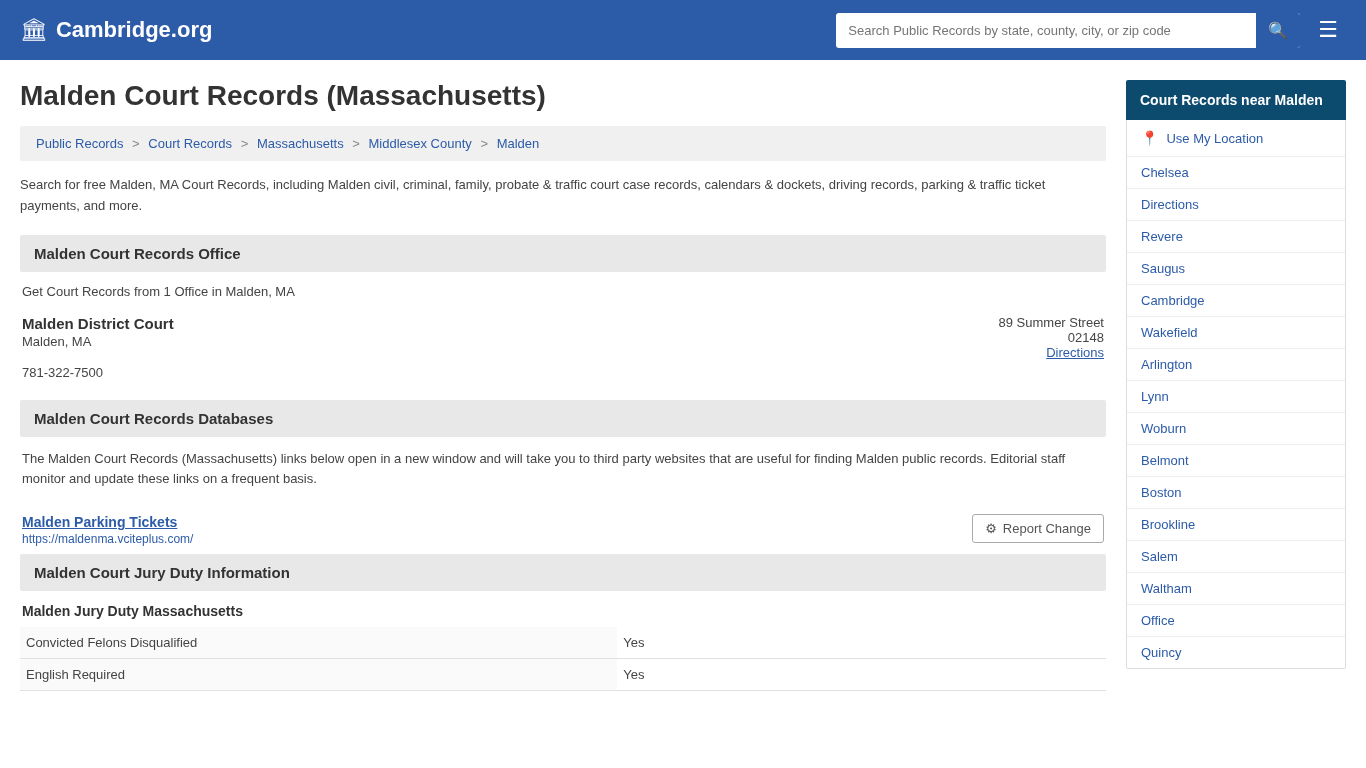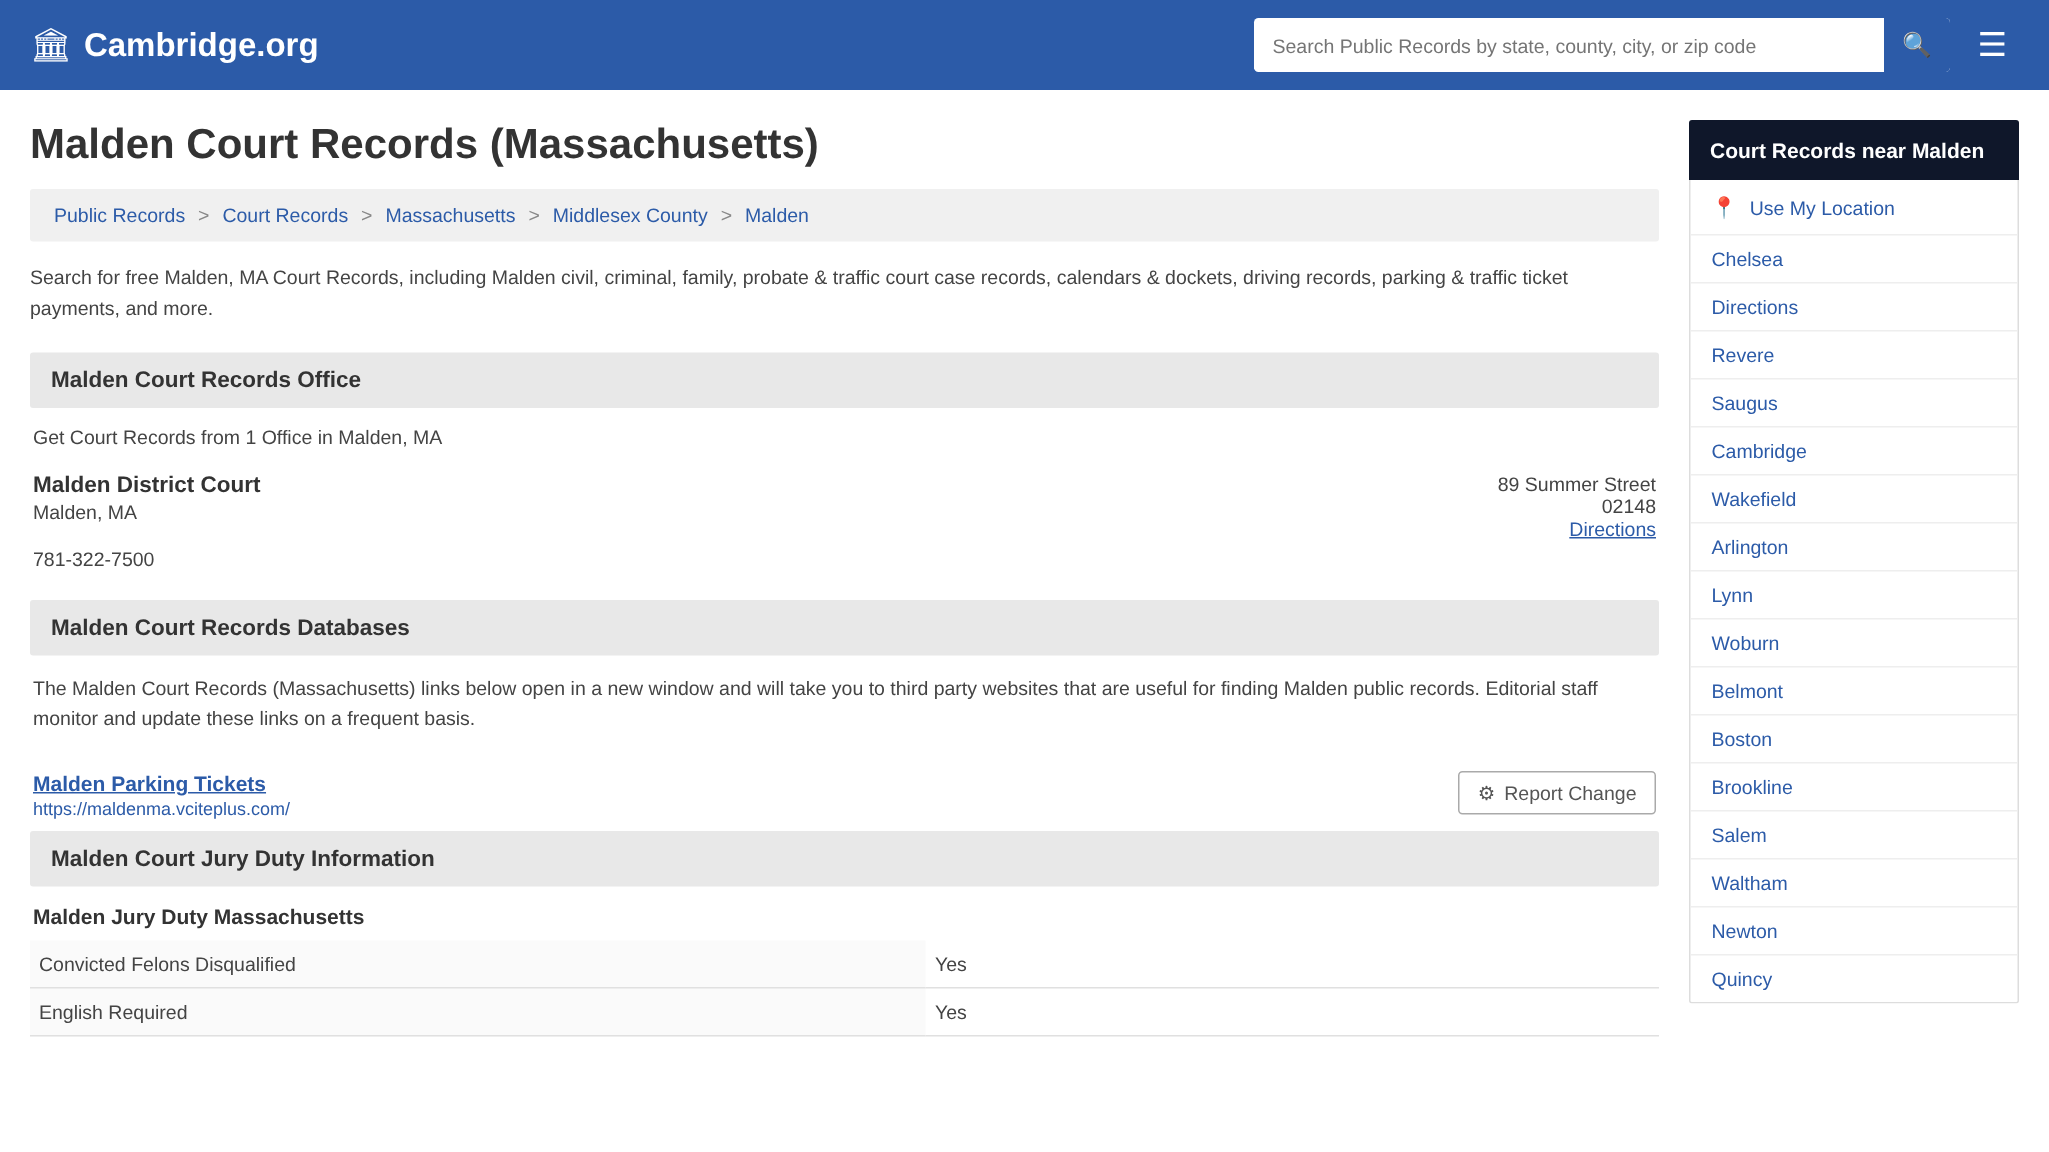--- a/index.html
+++ b/index.html
@@ -24,21 +24,21 @@
     .logo-icon {
       font-size: 22px;
     }
     .logo-text {
       font-size: 22px;
       font-weight: bold;
       color: white;
     }
     .header-right {
       display: flex;
-      align-items: center;
+      align-items: flex-start;
       gap: 10px;
       margin-left: 14px;
     }
     .search-wrapper {
       display: flex;
       align-items: center;
       background: white;
       border-radius: 3px;
       overflow: hidden;
     }
@@ -232,21 +232,21 @@
       width: 55%;
       background: #fafafa;
     }
 
     
     .sidebar {
       width: 220px;
       flex-shrink: 0;
     }
     .sidebar-title {
-      background: #0f172a;
+      background: #0c4a6e;
       color: white;
       font-size: 14px;
       font-weight: bold;
       padding: 12px 14px;
       border-radius: 2px 2px 0 0;
     }
     .sidebar-list {
       border: 1px solid #ddd;
       border-top: none;
       border-radius: 0 0 2px 2px;
@@ -382,19 +382,19 @@
           <a class="sidebar-item" href="#">Cambridge</a>
           <a class="sidebar-item" href="#">Wakefield</a>
           <a class="sidebar-item" href="#">Arlington</a>
           <a class="sidebar-item" href="#">Lynn</a>
           <a class="sidebar-item" href="#">Woburn</a>
           <a class="sidebar-item" href="#">Belmont</a>
           <a class="sidebar-item" href="#">Boston</a>
           <a class="sidebar-item" href="#">Brookline</a>
           <a class="sidebar-item" href="#">Salem</a>
           <a class="sidebar-item" href="#">Waltham</a>
-          <a class="sidebar-item" href="#">Newton</a>
+          <a class="sidebar-item" href="#">Office</a>
           <a class="sidebar-item" href="#">Quincy</a>
         </div>
     </div>
   </div>
 
 </div>
 
 </body></html>

